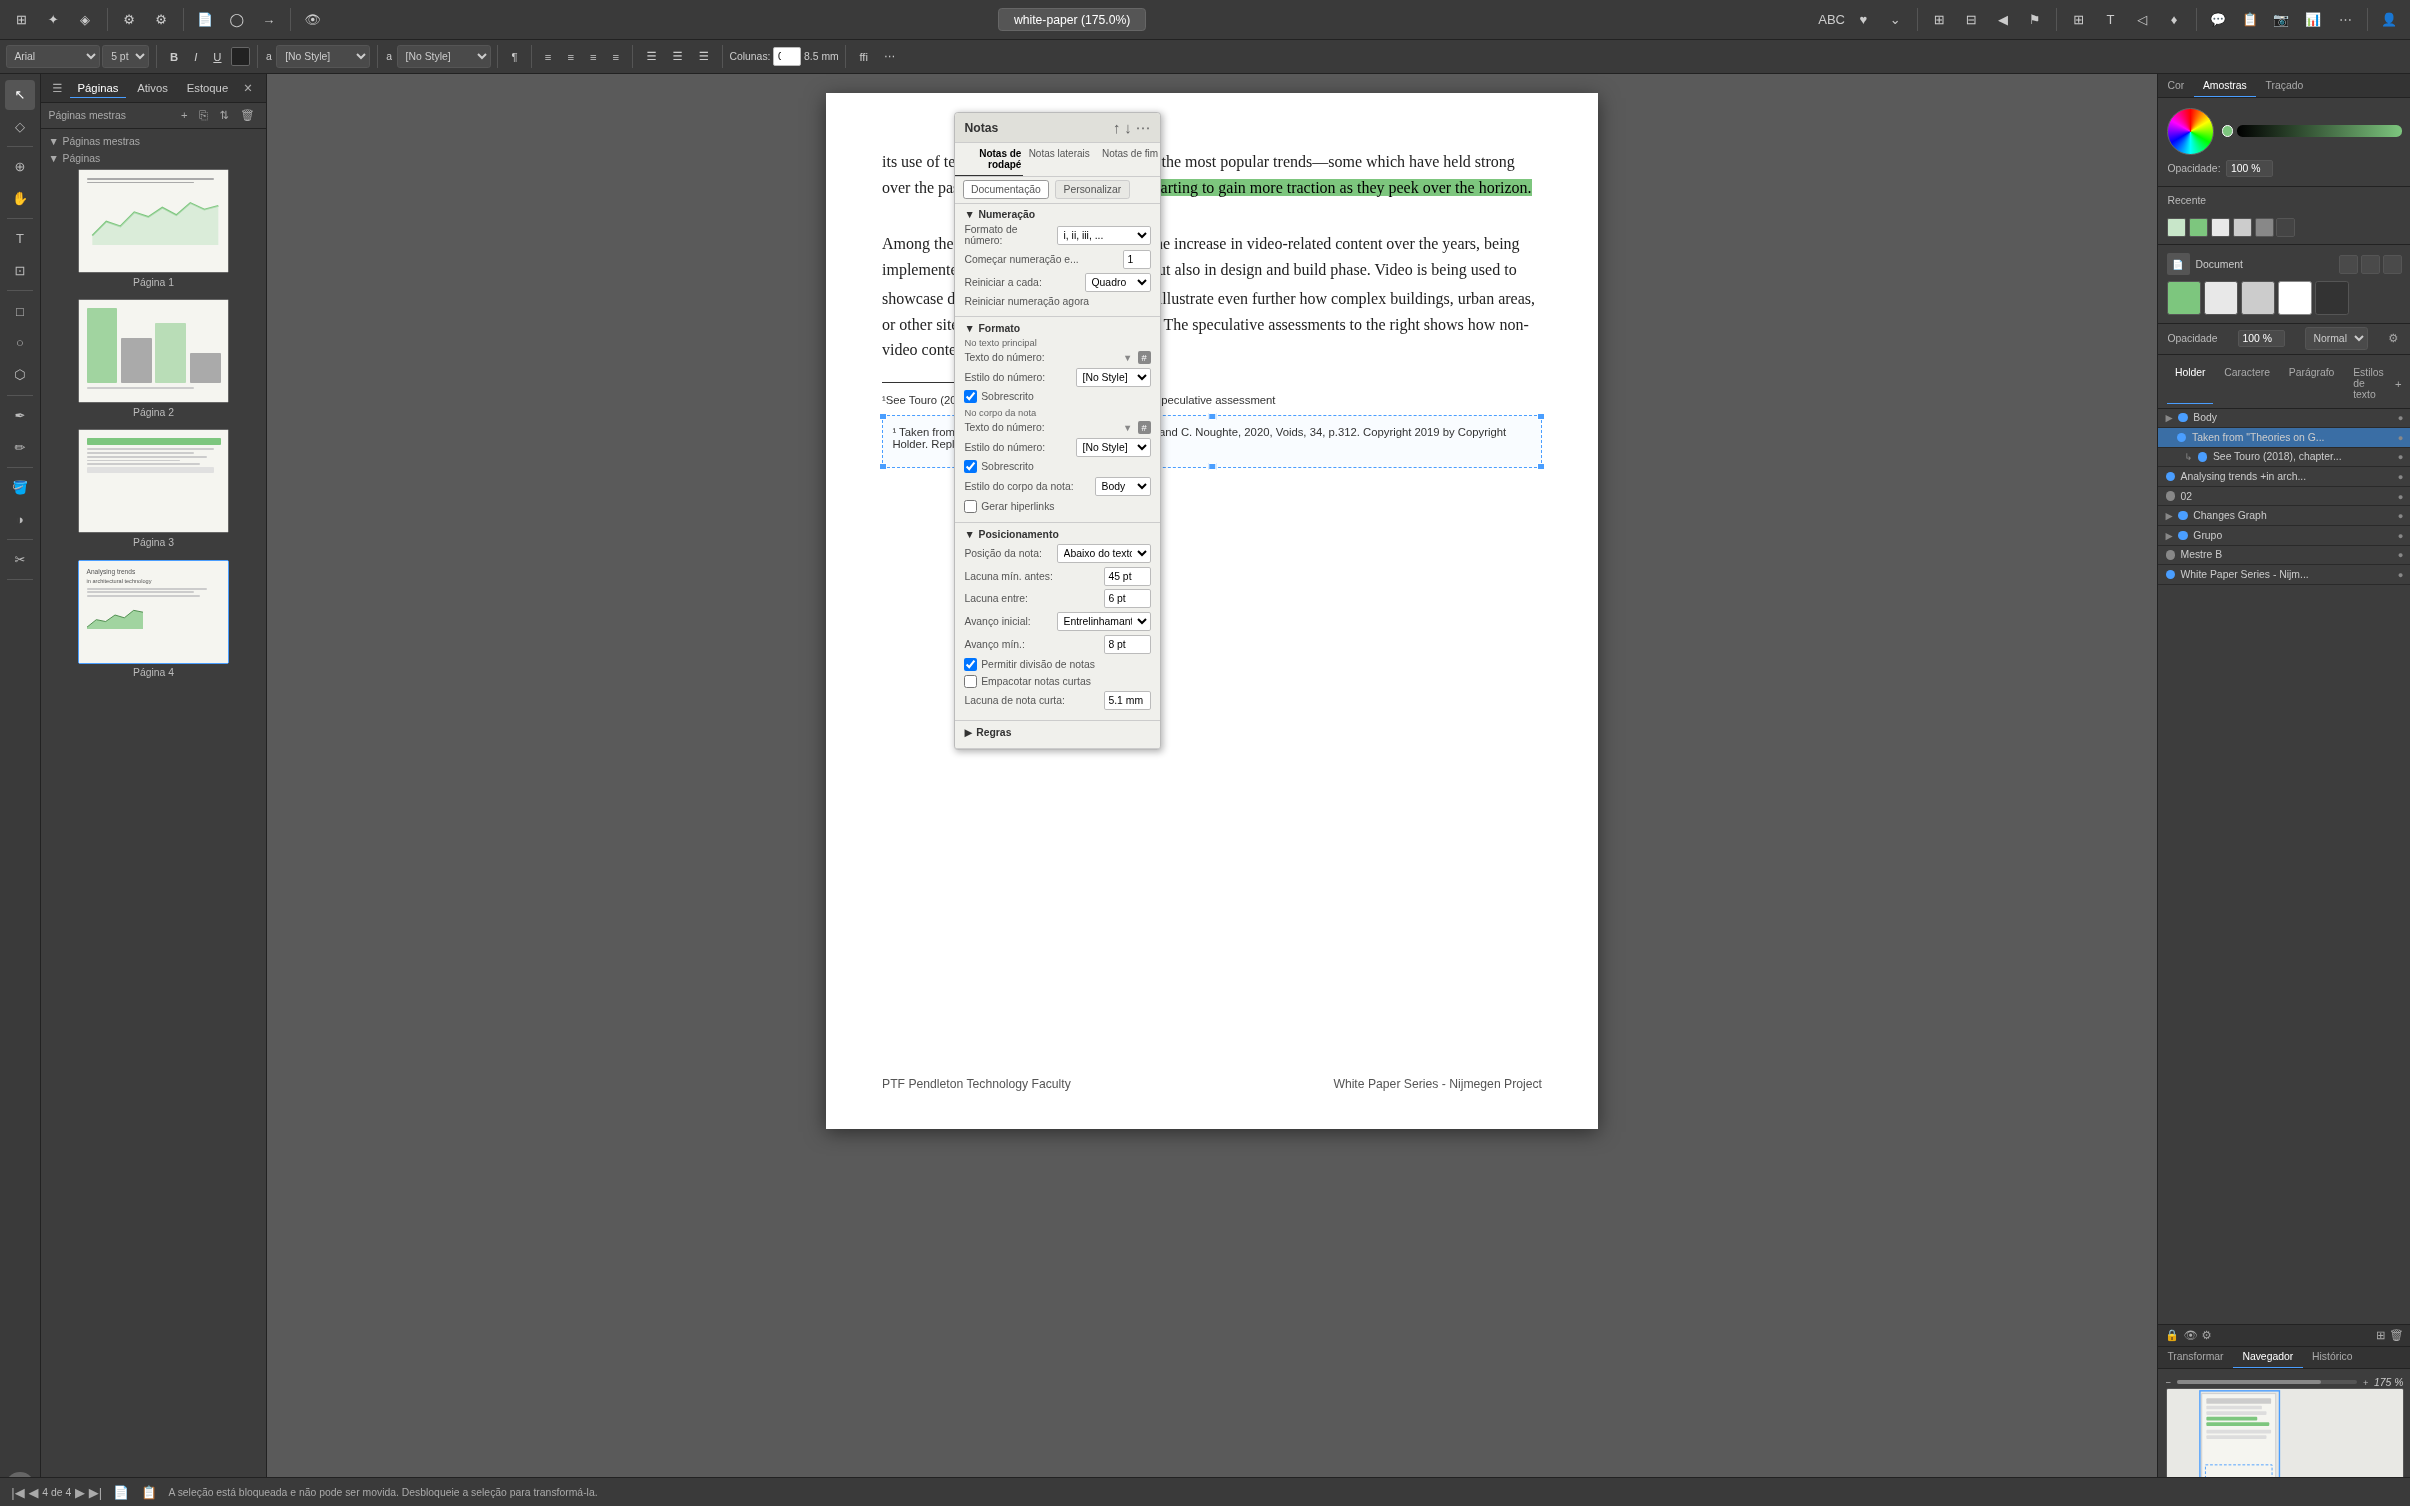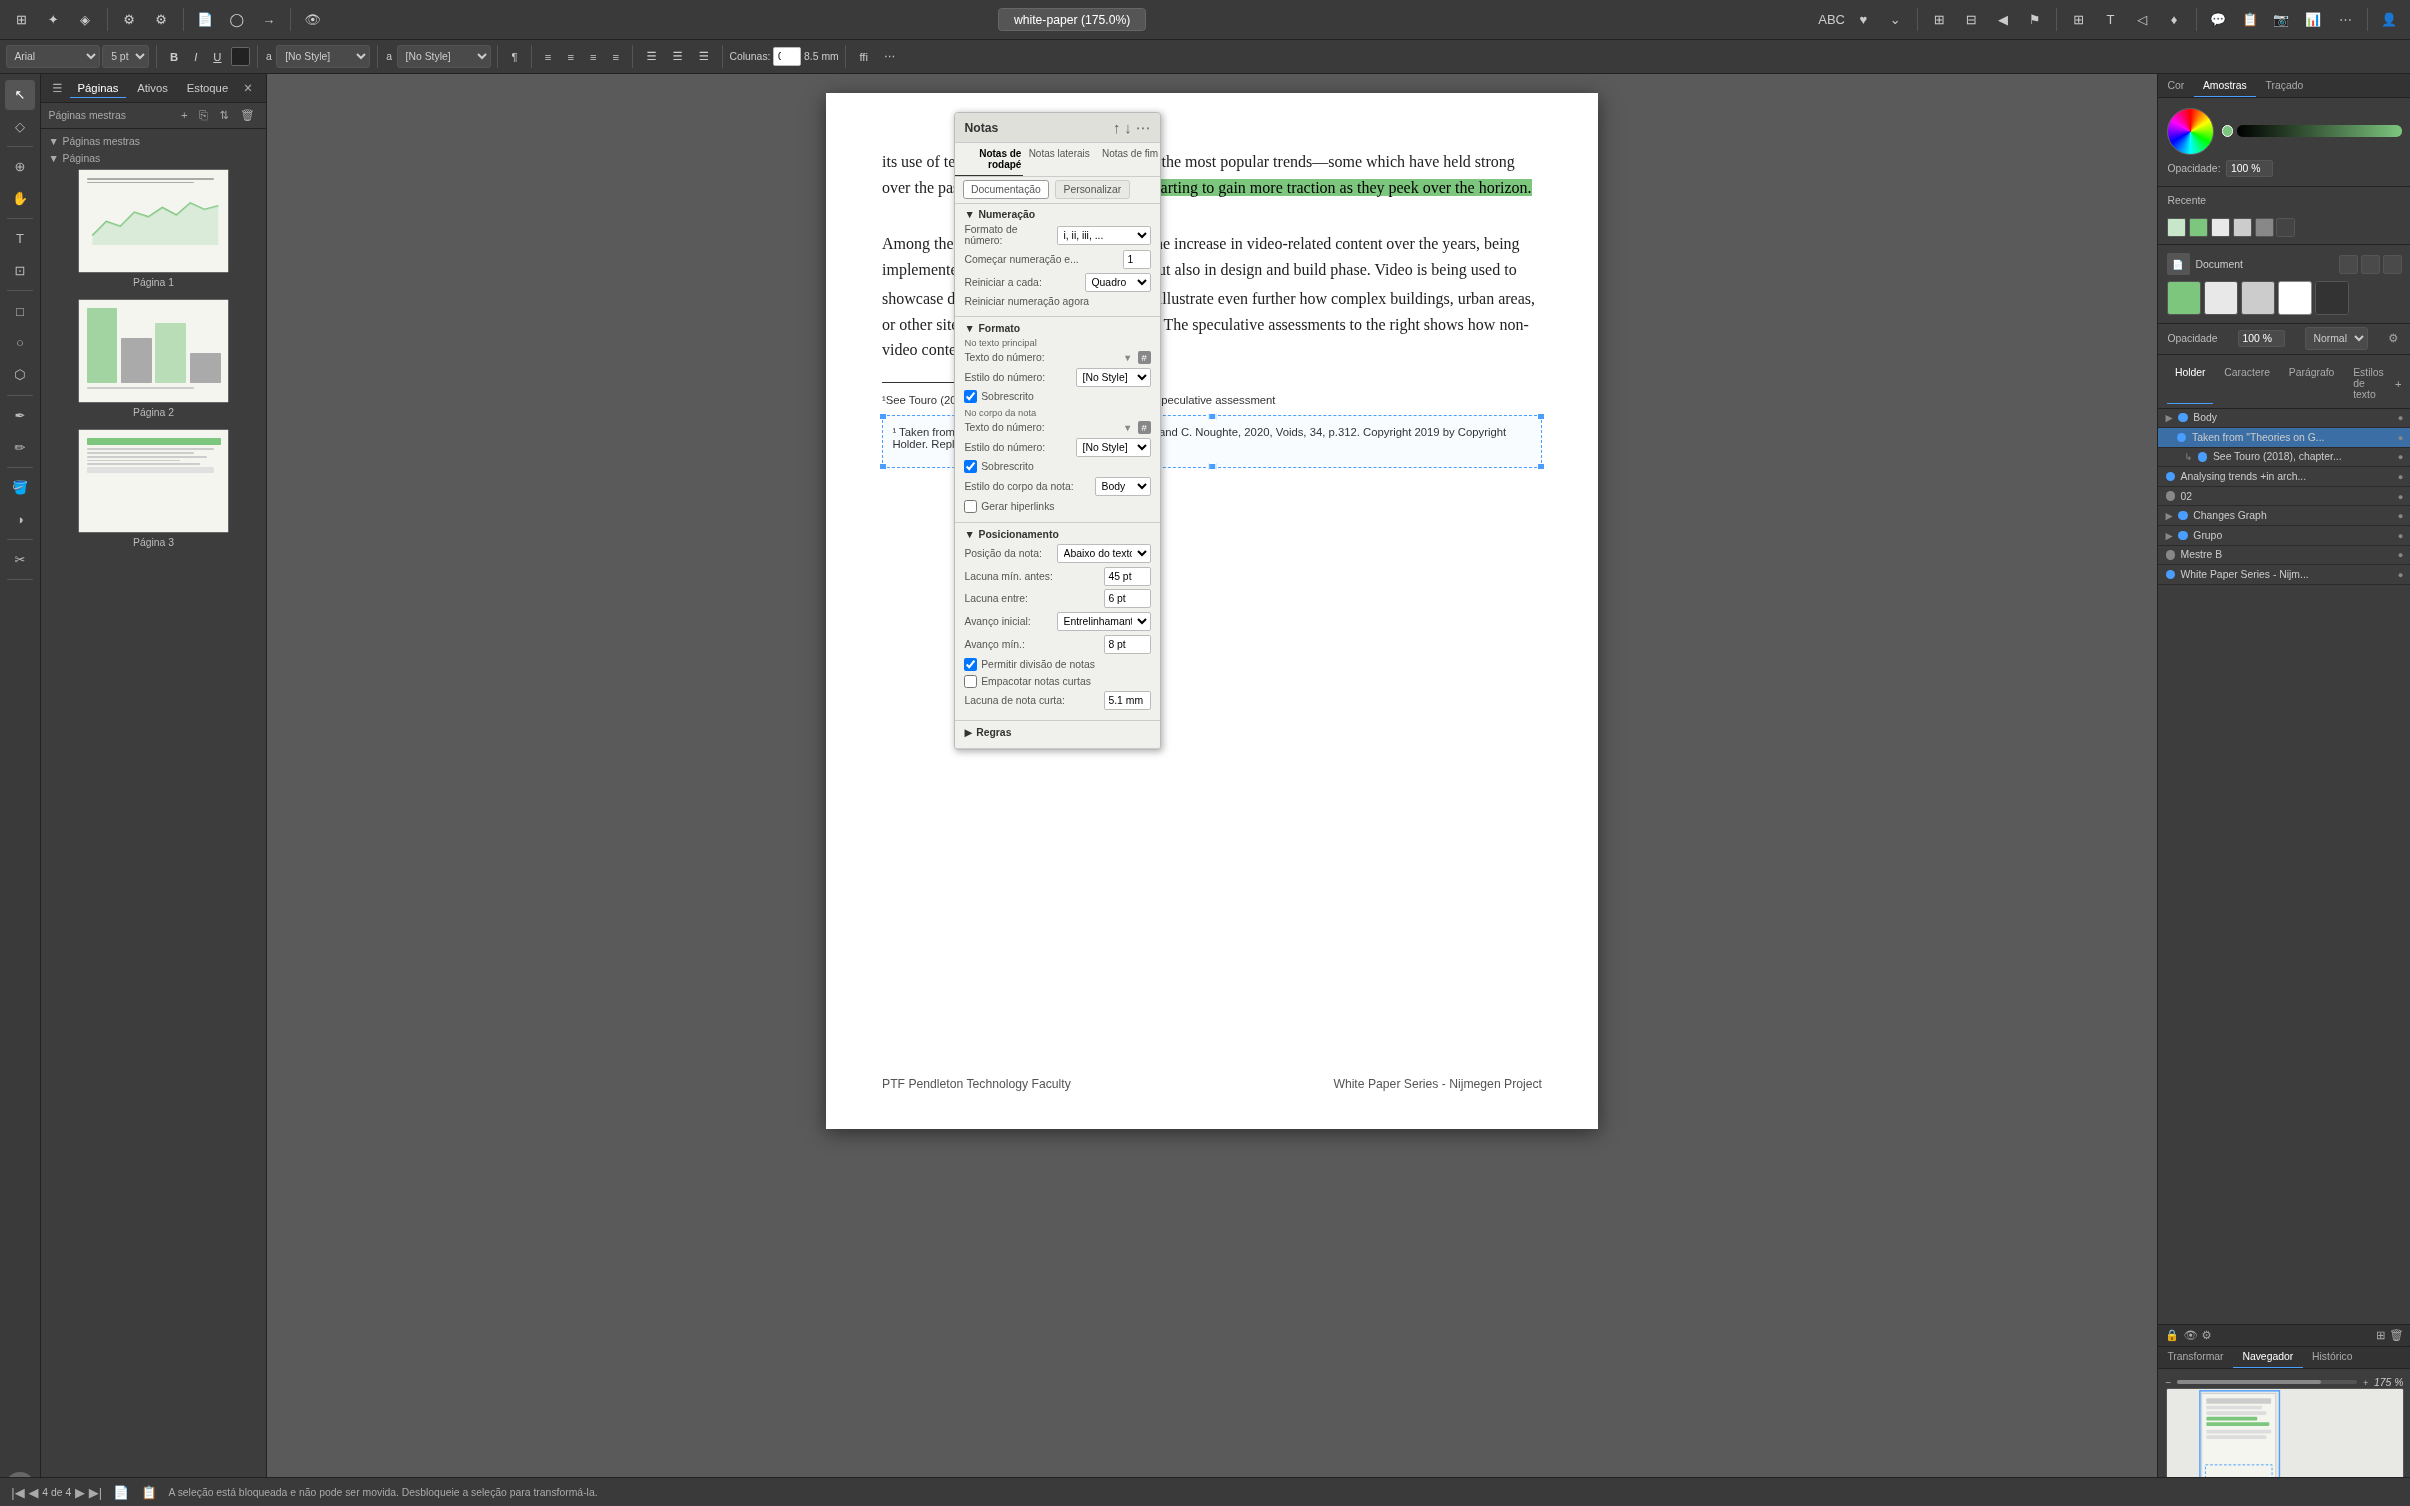--- a/index.html
+++ b/index.html
@@ -393,20 +393,40 @@
                 <div class="thumb-line" style="background:#ccc;height:1.9px;margin-bottom:1.9px;width:90%"></div>
                 <div class="thumb-line" style="background:#ccc;height:1.9px;margin-bottom:1.9px;width:70%"></div>
                 <div class="thumb-line" style="background:#ccc;height:1.9px;margin-bottom:1.9px;width:85%"></div>
                 <div class="thumb-line" style="background:#e0e0e0;height:5.6px;margin-bottom:1.9px;width:95%;border-radius:0.9px"></div>
               </div>
             </div>
           </div>
           <div class="page-thumb-label">Página 3</div>
         </div>
 
+        <div class="page-thumb-container">
+          <div class="page-thumb active">
+            <div class="thumb-content">
+              <div style="padding:7.5px">
+                <div style="font-size:6.6px;color:#555;margin-bottom:2.8px">Analysing trends</div>
+                <div style="font-size:5.6px;color:#555;margin-bottom:3.8px">in architectural technology</div>
+                <div class="thumb-line" style="background:#ccc;height:1.9px;margin-bottom:1.9px;width:90%"></div>
+                <div class="thumb-line" style="background:#ccc;height:1.9px;margin-bottom:1.9px;width:80%"></div>
+                <div class="thumb-line" style="background:#ccc;height:1.9px;margin-bottom:1.9px;width:85%"></div>
+                <div style="display:flex;gap:3.8px;margin-top:3.8px">
+                  <svg width="56" height="28" viewBox="0 0 60 30">
+                    <polygon points="0,28 10,20 20,22 30,15 40,18 50,10 60,12 60,30 0,30" fill="#7dc67e" opacity="0.7"></polygon>
+                    <polyline points="0,28 10,20 20,22 30,15 40,18 50,10 60,12" fill="none" stroke="#4a8a4a" stroke-width="1"></polyline>
+                  </svg>
+                </div>
+              </div>
+            </div>
+          </div>
+          <div class="page-thumb-label">Página 4</div>
+        </div>
       </div>
     </div>
   </div>
 
   <div class="doc-area">
     <div class="document-page">
       <div class="doc-text">
         <span>its use of technology. We spotlight some of the most popular trends—some which have held strong over the past decade—</span><span class="highlight-green">and others that are starting to gain more traction as they peek over the horizon.</span>
       </div>
 

